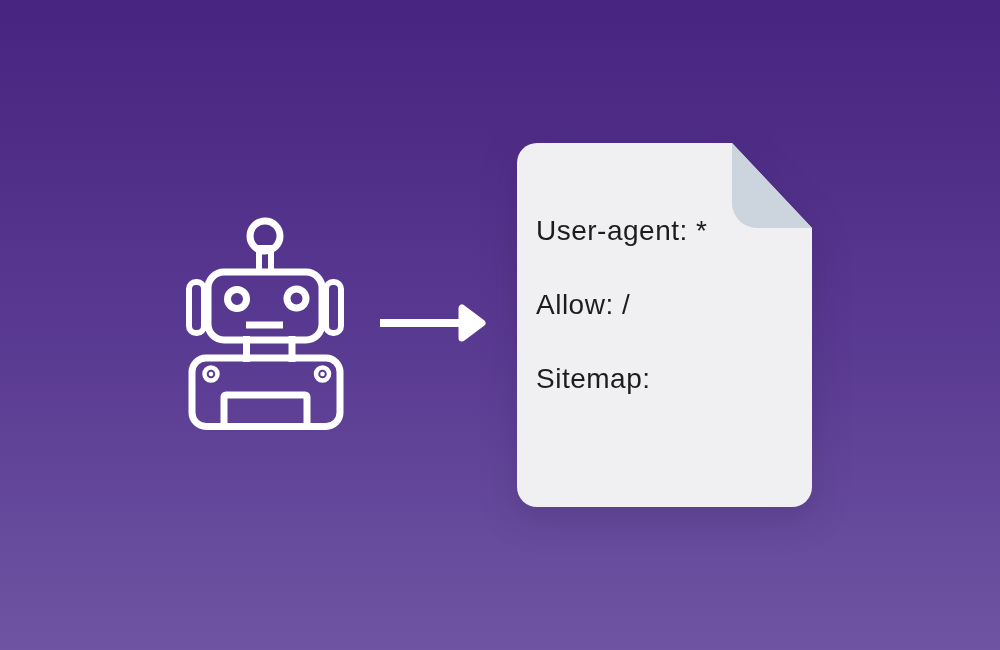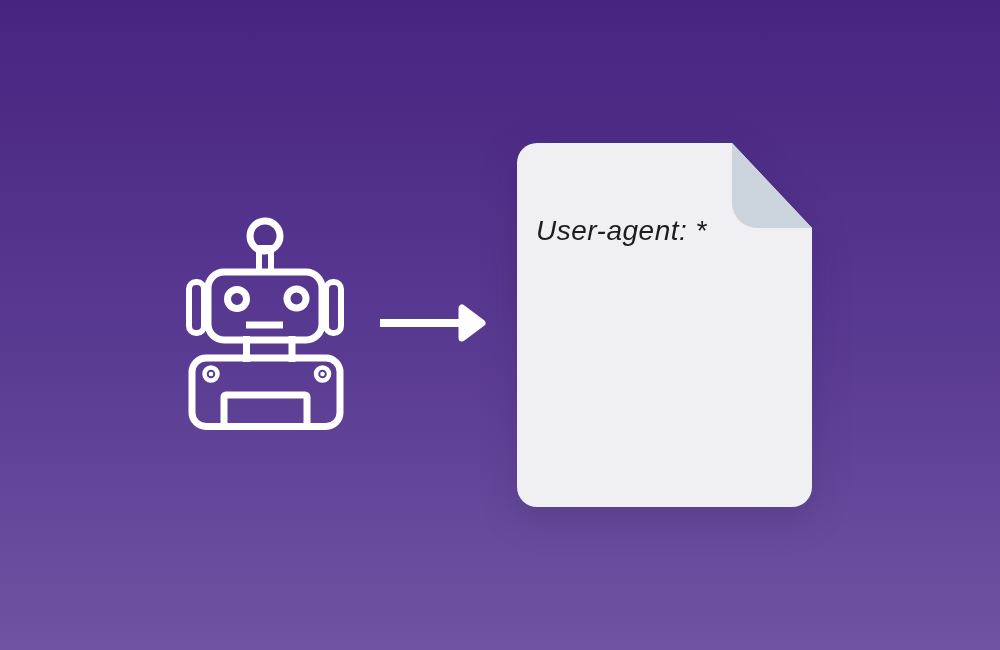--- a/index.html
+++ b/index.html
@@ -14,21 +14,21 @@
   .arrow-svg{position:absolute;left:370px;top:295px;width:125px;height:56px;}
   .doc-svg{
     position:absolute;left:517px;top:143px;width:296px;height:365px;
     filter:drop-shadow(0 10px 18px rgba(30,15,60,.18));
   }
   .doc-text{
     position:absolute;left:536px;top:212px;
     font-size:28px;line-height:37px;font-weight:500;letter-spacing:.5px;
     color:#1d1d1f;
   }
-  .doc-line{min-height:37px;white-space:pre;font-style:italic;}
+  .doc-line{min-height:37px;white-space:pre;}
 </style>
 </head>
 <body>
 
 <div class="stage">
 
   <svg class="robot-svg" viewBox="180 210 170 230" aria-hidden="true">
     <g fill="none" stroke="#ffffff" stroke-width="7">
       <rect x="259" y="248" width="12" height="24" stroke-width="6"></rect>
       <path d="M246.5,336 V362 M292,336 V362"></path>
@@ -56,16 +56,18 @@
   </svg>
 
   <svg class="doc-svg" viewBox="0 0 296 365" aria-hidden="true">
     <path d="M20,0 H215 L295,85 V344 A20,20 0 0 1 275,364 H20 A20,20 0 0 1 0,344 V20 A20,20 0 0 1 20,0 Z" fill="#f0eff2"></path>
     <path d="M215,0 V60 A25,25 0 0 0 240,85 H295 Z" fill="#ccd4dd"></path>
   </svg>
 
   <div class="doc-text">
     <div class="doc-line">User-agent: *</div>
     <div class="doc-line"></div>
+    <div class="doc-line">Allow: /</div>
     <div class="doc-line"></div>
+    <div class="doc-line">Sitemap:</div>
   </div>
 
 </div>
 
 </body></html>

